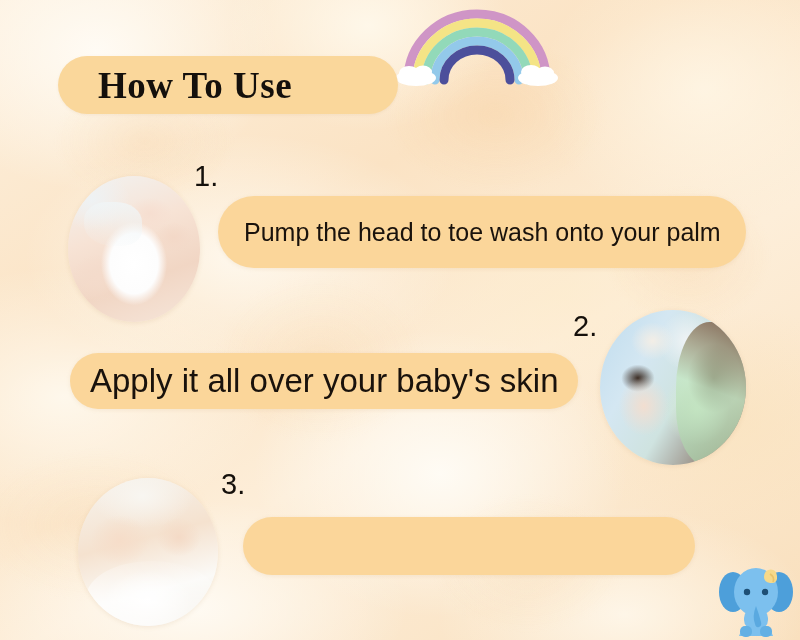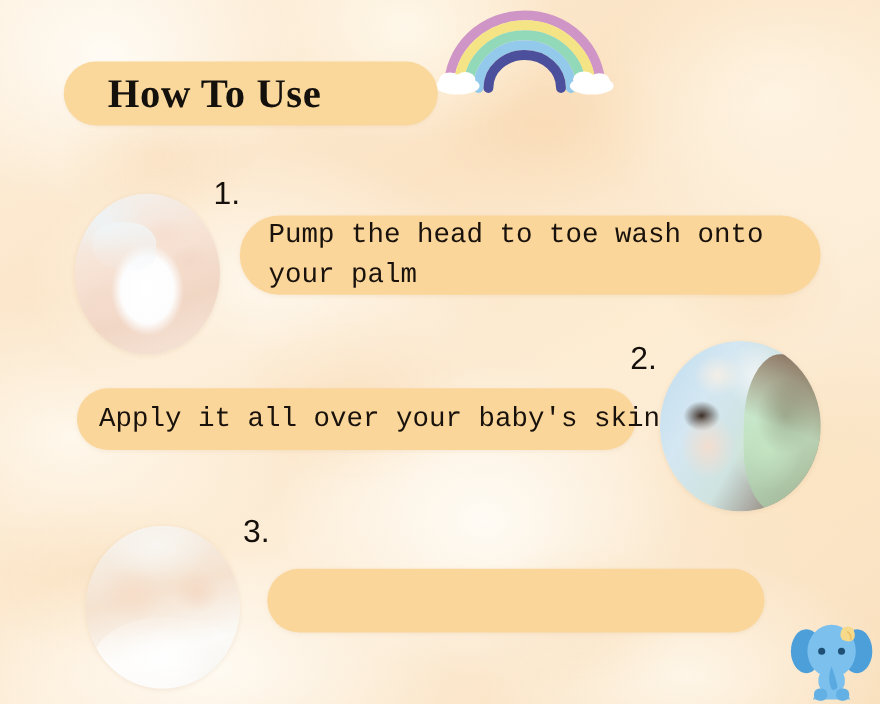--- a/index.html
+++ b/index.html
@@ -90,34 +90,34 @@
   
   .pill {
     position: absolute;
     background: #fbd69a;
     border-radius: 40px;
     box-shadow: 0 1px 4px rgba(185,145,85,.13);
   }
   .pill-text {
     position: absolute;
     color: #19120c;
-    font-family: Liberation Mono, monospace;
+    font-family: Liberation Sans, sans-serif;
     font-weight: 400;
   }
 
   #pill1 { left: 218px; top: 196px; width: 528px; height: 72px; }
   #pill1txt {
     left: 244px; top: 196px; width: 490px; height: 72px;
     font-size: 25px; line-height: 36px;
     display: flex; align-items: center;
   }
   #pill2 { left: 70px; top: 353px; width: 508px; height: 56px; border-radius: 30px; }
   #pill2txt {
     left: 90px; top: 353px; width: 480px; height: 56px;
-    font-size: 25px; line-height: 56px; white-space: nowrap;
+    font-size: 33px; line-height: 56px; white-space: nowrap;
   }
   #pill3 { left: 243px; top: 517px; width: 452px; height: 58px; border-radius: 30px; }
   #pill3txt {
     left: 272px; top: 517px; width: 420px; height: 58px;
     font-size: 25px; line-height: 58px; white-space: nowrap;
   }
 
   
   .step-num {
     position: absolute;

